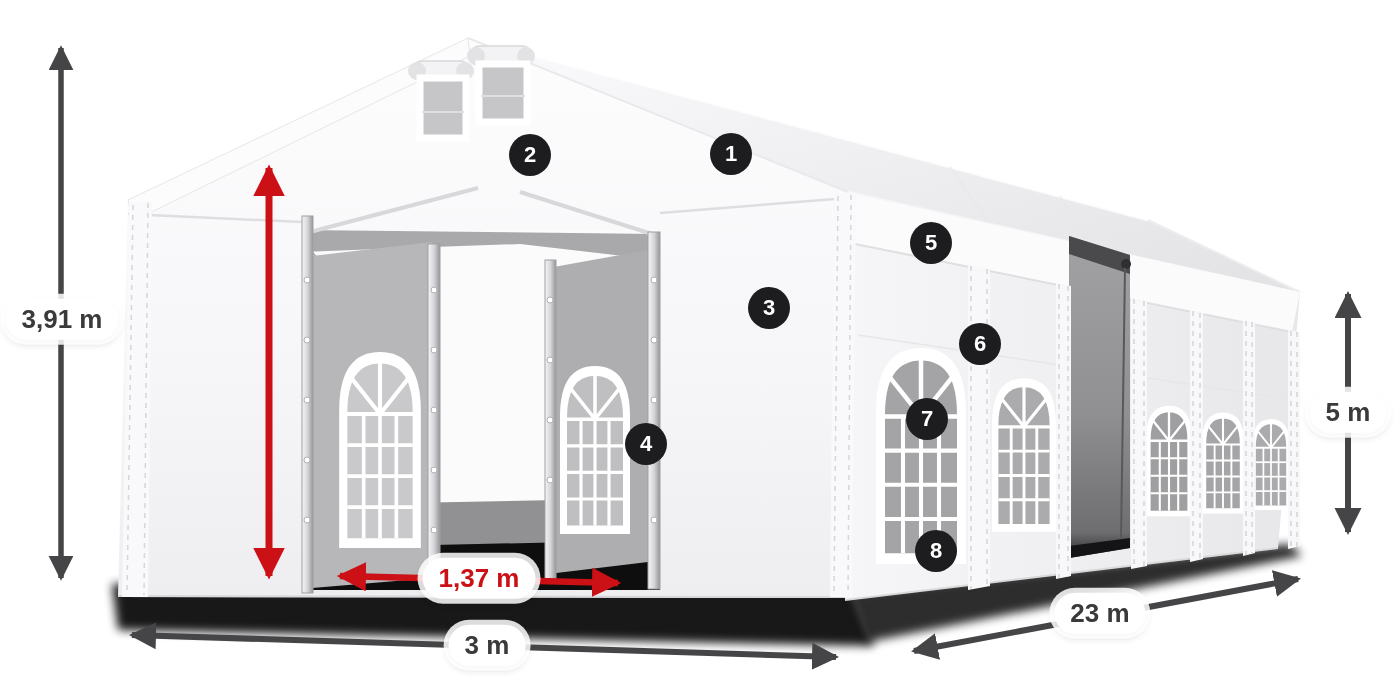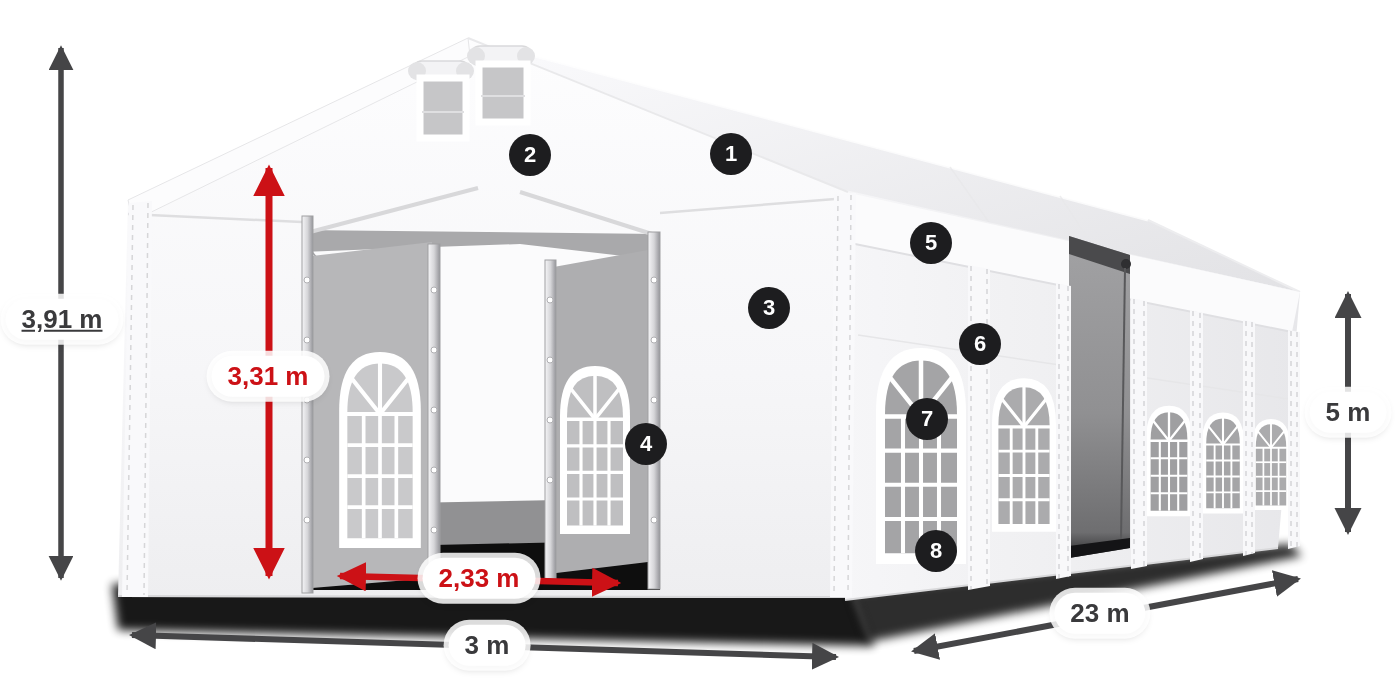--- a/index.html
+++ b/index.html
@@ -248,23 +248,22 @@
     <g fill="none" stroke-linecap="butt">
       <line class="stroke-gray" x1="61" y1="48" x2="61" y2="578" stroke-width="5.5" marker-start="url(#mkG)" marker-end="url(#mkG)"></line>
       <line class="stroke-red" x1="269" y1="168" x2="269" y2="576" stroke-width="7" marker-start="url(#mkR)" marker-end="url(#mkR)"></line>
       <line class="stroke-red" x1="340" y1="576" x2="618" y2="583" stroke-width="6.5" marker-start="url(#mkR)" marker-end="url(#mkR)"></line>
       <line class="stroke-gray" x1="132" y1="635" x2="836" y2="657" stroke-width="6" marker-start="url(#mkG)" marker-end="url(#mkG)"></line>
       <line class="stroke-gray" x1="914" y1="651" x2="1298" y2="579" stroke-width="6" marker-start="url(#mkG)" marker-end="url(#mkG)"></line>
       <line class="stroke-gray" x1="1348" y1="294" x2="1348" y2="532" stroke-width="6" marker-start="url(#mkG)" marker-end="url(#mkG)"></line>
     </g>
   </svg>
 
-  <div class="dim-pill" style="left:62px;top:319px;text-decoration:underline;">3,91 m</div>
-  <div class="dim-pill red" style="left:268px;top:376px;">3,31 m</div>
-  <div class="dim-pill red" style="left:479px;top:578px;">2,33 m</div>
+  <div class="dim-pill" style="left:62px;top:319px;">3,91 m</div>
+  <div class="dim-pill red" style="left:479px;top:578px;">1,37 m</div>
   <div class="dim-pill" style="left:487px;top:645px;">3 m</div>
   <div class="dim-pill" style="left:1100px;top:613px;text-align:center;">23 m</div>
   <div class="dim-pill" style="left:1348px;top:412px;">5 m</div>
 
   <div class="num-badge" style="left:731px;top:154px;">1</div>
   <div class="num-badge" style="left:530px;top:155px;">2</div>
   <div class="num-badge" style="left:769px;top:308px;">3</div>
   <div class="num-badge" style="left:646px;top:444px;">4</div>
   <div class="num-badge" style="left:931px;top:243px;">5</div>
   <div class="num-badge" style="left:980px;top:344px;">6</div>

